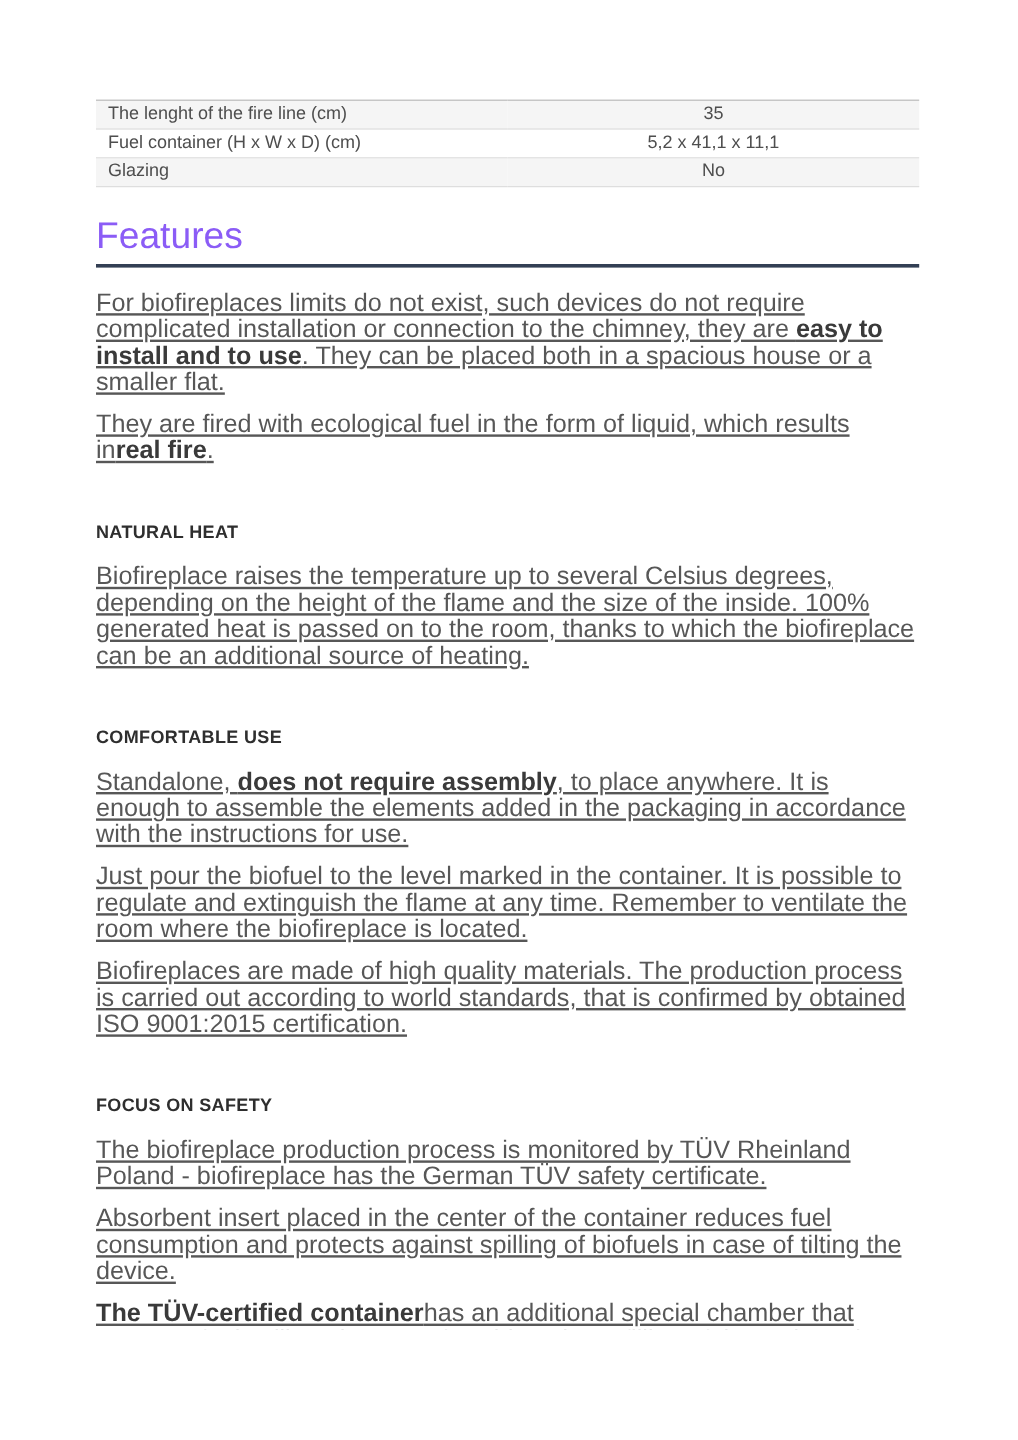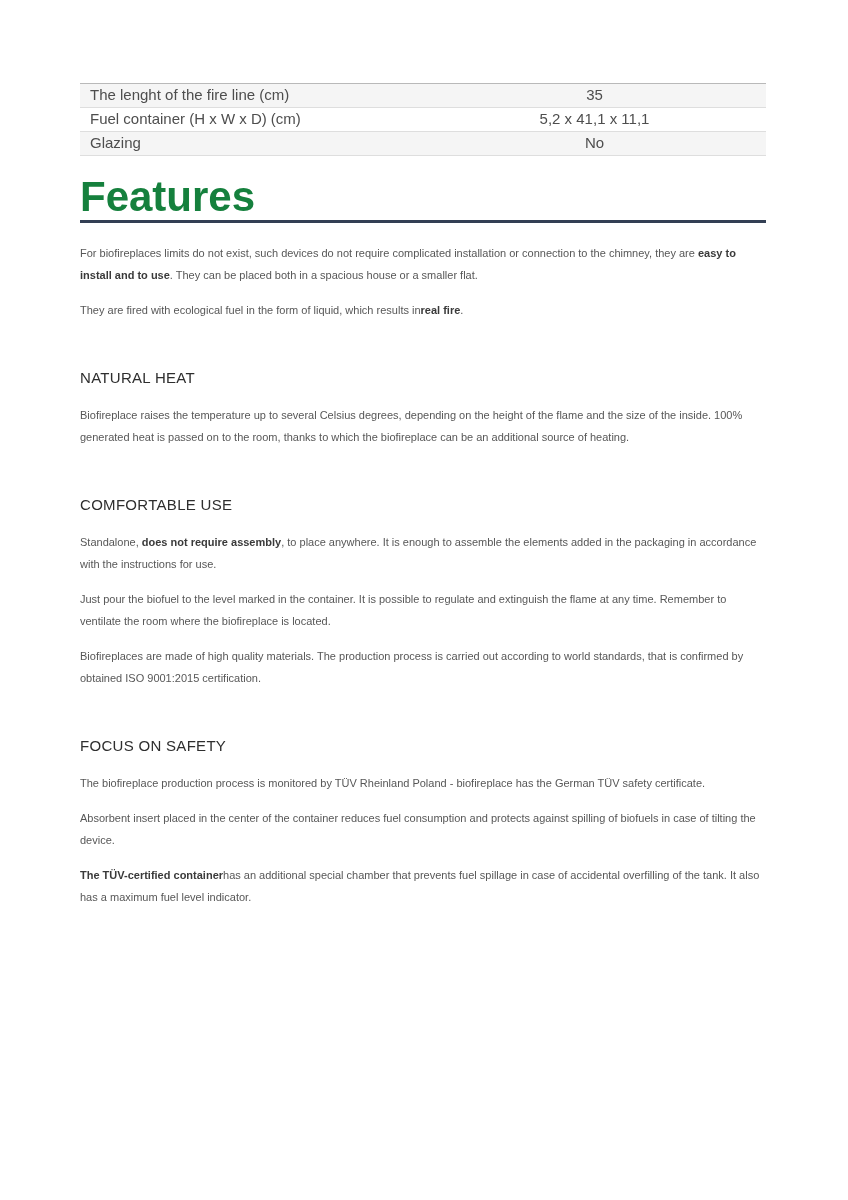--- a/index.html
+++ b/index.html
@@ -28,47 +28,48 @@
     padding: 2px 10px 3px;
     line-height: 18px;
   }
   table.spec-table tr.alt { background: #f5f5f5; }
   td.spec-label { width: 50%; text-align: left; padding-left: 2px; }
   td.spec-value { width: 50%; text-align: center; }
 
   
   h1.features-title {
     margin-top: 21px;
-    font-size: 42px;
-    font-weight: 700;
+    font-size: 31px;
+    font-weight: 400;
     line-height: 40px;
-    color: #15803d;
+    color: #8b5cf6;
   }
   .title-rule {
     height: 3px;
     background: #333f54;
     margin: 3px 0 19px 0;
   }
 
   
   p.body-para {
-    font-size: 11px;
+    font-size: 21px;
     line-height: 22px;
     margin: 0 0 13px 0;
     color: #575757;
+    text-decoration: underline;
   }
   p.body-para strong {
     color: #3a3a3a;
     font-weight: bold;
   }
 
   
   h3.section-heading {
     font-size: 15px;
-    font-weight: normal;
+    font-weight: bold;
     color: #2e2e2e;
     letter-spacing: 0.3px;
     margin: 48px 0 17px 0;
     line-height: 18px;
   }
 </style>
 </head>
 <body>
 
 <div class="page">

